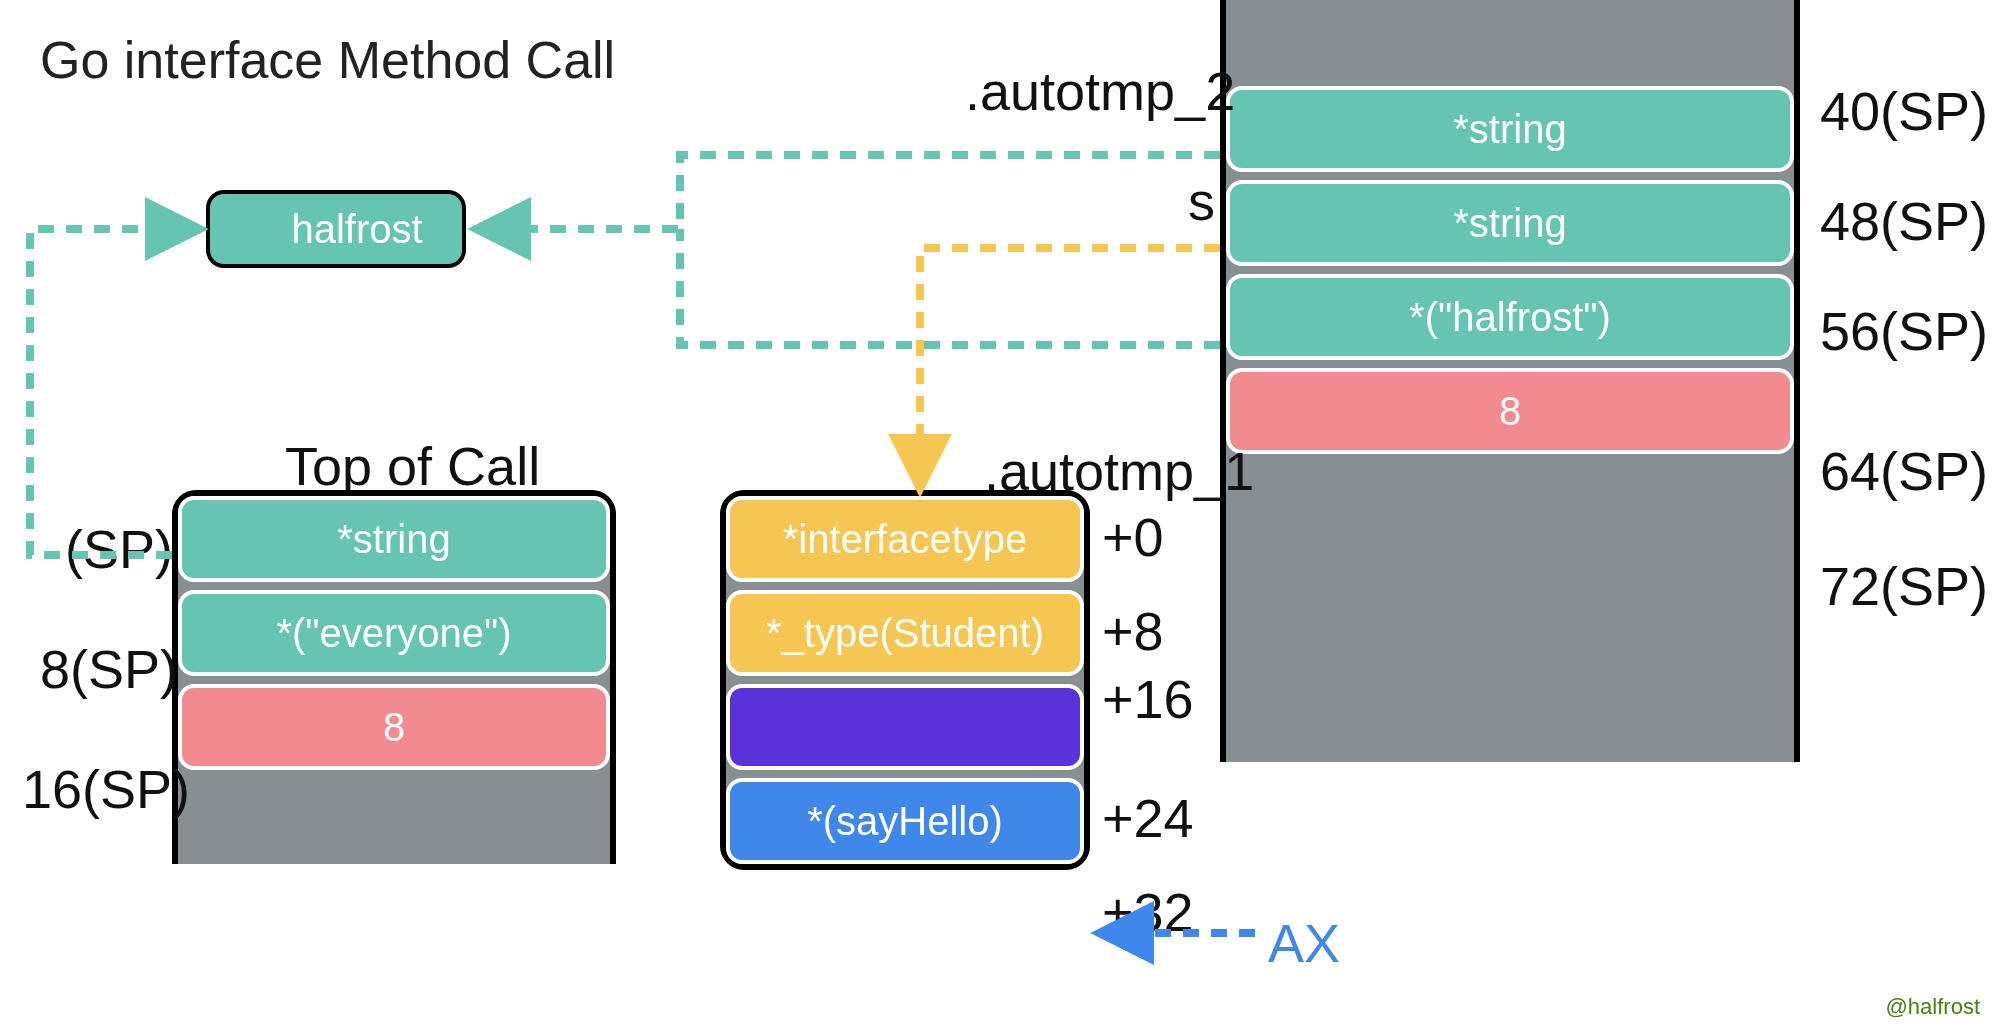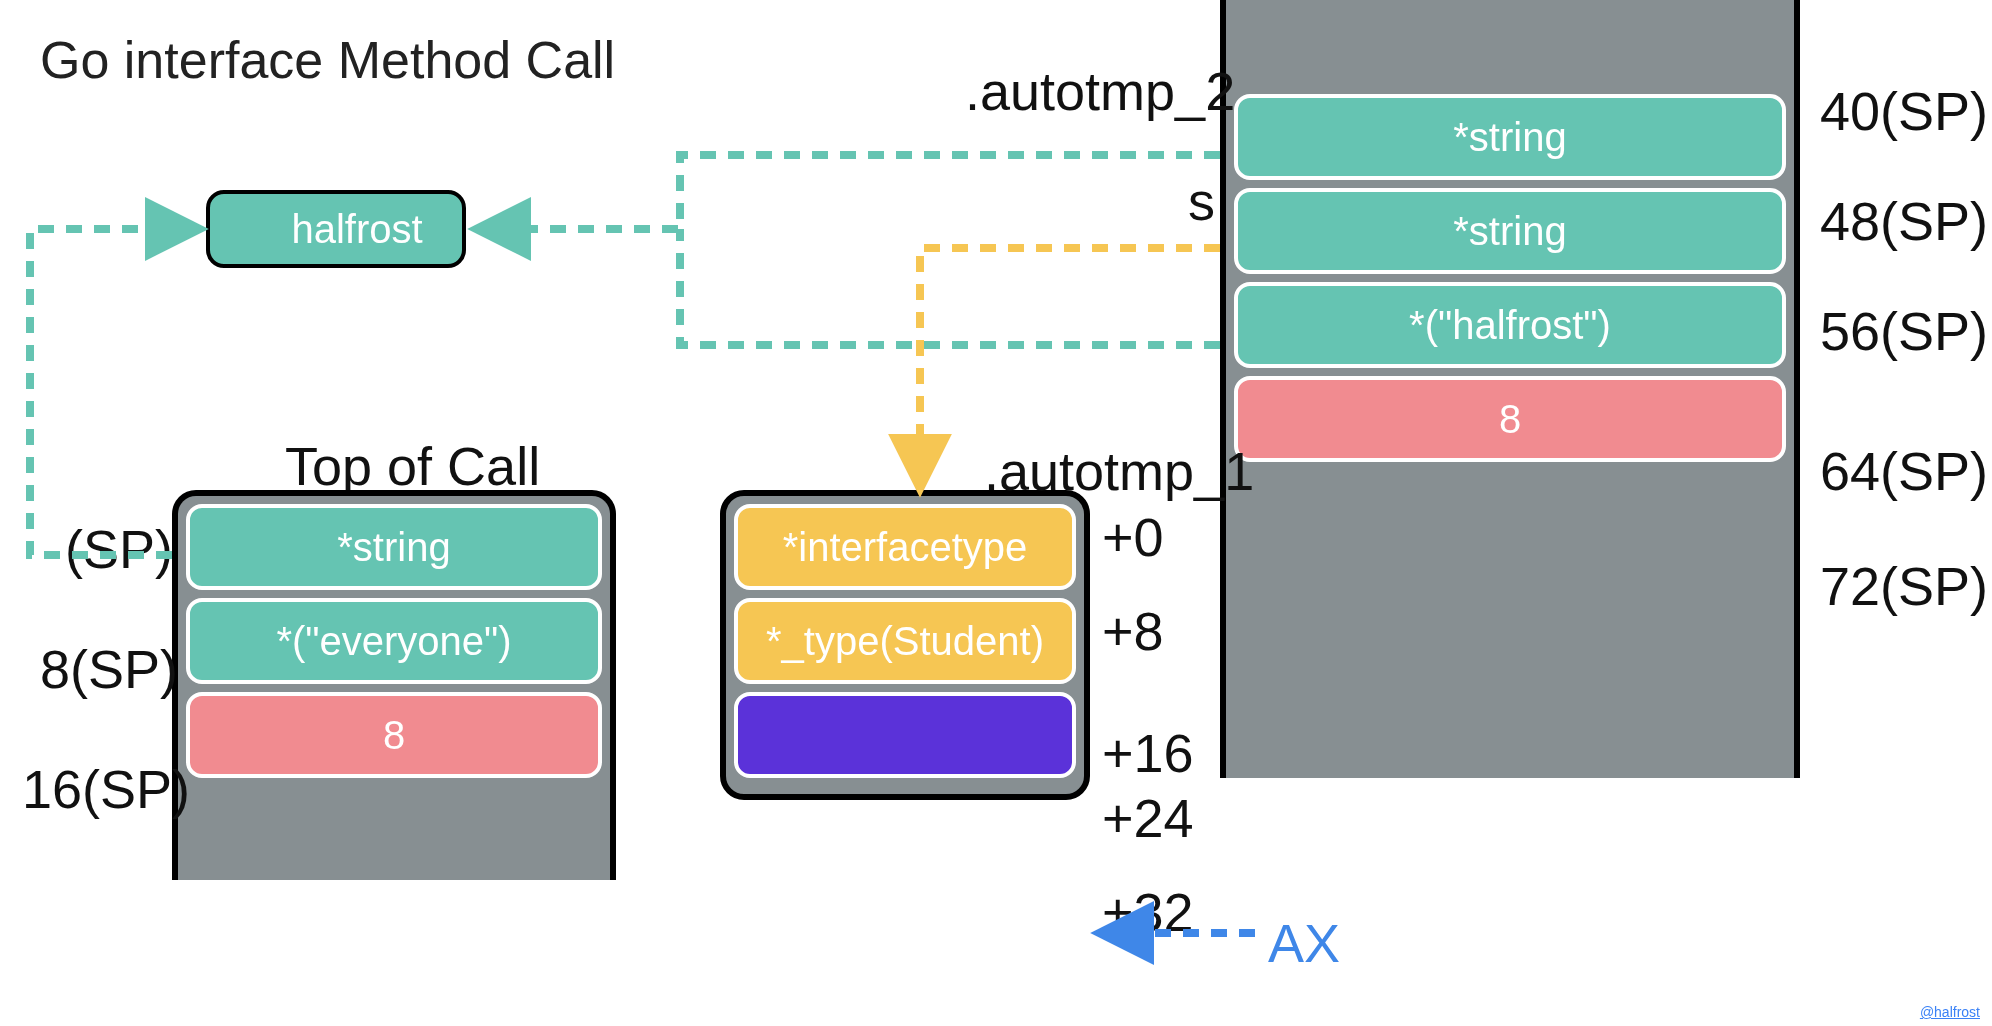--- a/index.html
+++ b/index.html
@@ -16,32 +16,30 @@
     top: 30px;
     left: 40px;
     font-size: 52px;
     font-weight: 400;
     color: #222;
   }
   .credit {
     position: absolute;
     bottom: 6px;
     right: 12px;
-    font-size: 14px;
-    color: #3b82f6;
-    text-decoration: underline;
+    font-size: 22px;
+    color: #4d7c0f;
   }
 
   
   .stack {
     position: absolute;
     background: #878f92;
     border: 6px solid #000;
     border-radius: 24px;
-    padding: 8px;
   }
   .cell {
     border: 4px solid #fff;
     border-radius: 16px;
     color: #fff;
     font-size: 40px;
     text-align: center;
     display: flex;
     align-items: center;
     justify-content: center;
@@ -124,24 +122,27 @@
       <span>*interfacetype</span>
     </div>
   <div class="cell yellow">
       <span>*_type(Student)</span>
     </div>
   <div class="row-split">
     <div class="cell purple">
         <span></span>
       </div>
   </div>
+  <div class="cell blue">
+      <span>*(sayHello)</span>
+    </div>
 </div>
 <div class="lbl" style="left:1102px; top:506px;">+0</div>
 <div class="lbl" style="left:1102px; top:600px;">+8</div>
-<div class="lbl" style="left:1102px; top:722px;">+16</div>
+<div class="lbl" style="left:1102px; top:668px;">+16</div>
 <div class="lbl" style="left:1102px; top:787px;">+24</div>
 <div class="lbl" style="left:1102px; top:881px;">+32</div>
 <div class="lbl" style="left:1268px; top:912px; color:#3f87e8; font-weight:500;">AX</div>
 
 <div class="stack" style="left:1220px; top:0px; width:580px; border-top:none; border-bottom:none; border-radius:0;">
   <div class="gap-row"></div>
   <div class="cell teal">
       <span>*string</span>
     </div>
   <div class="cell teal">

